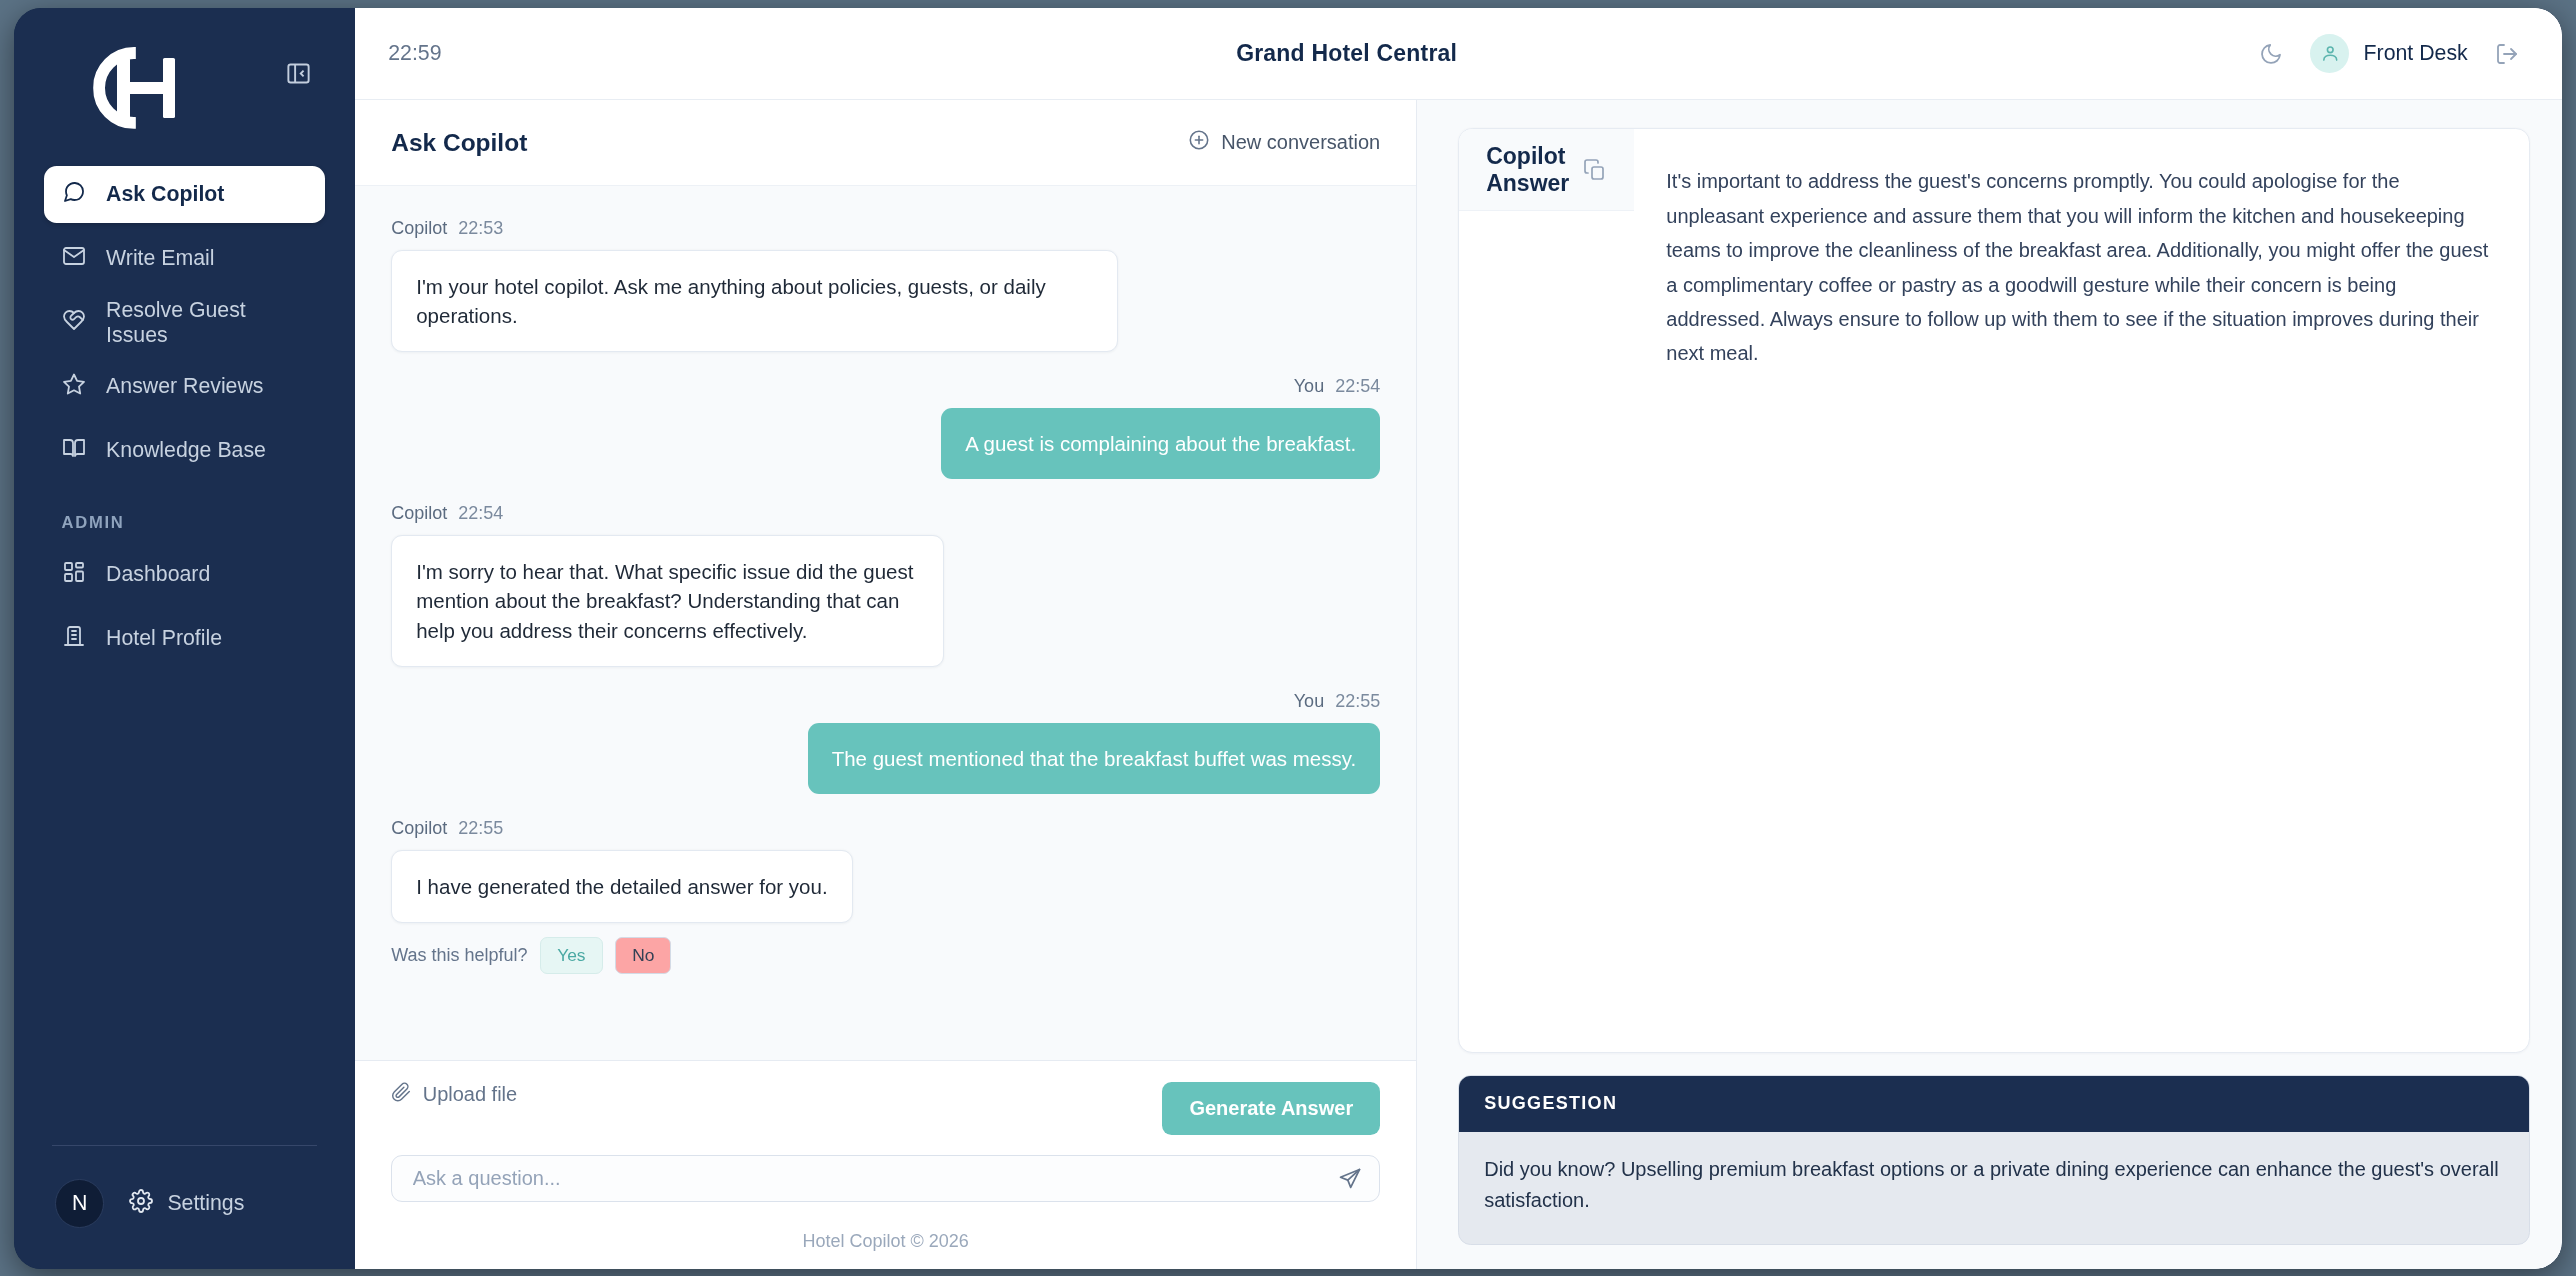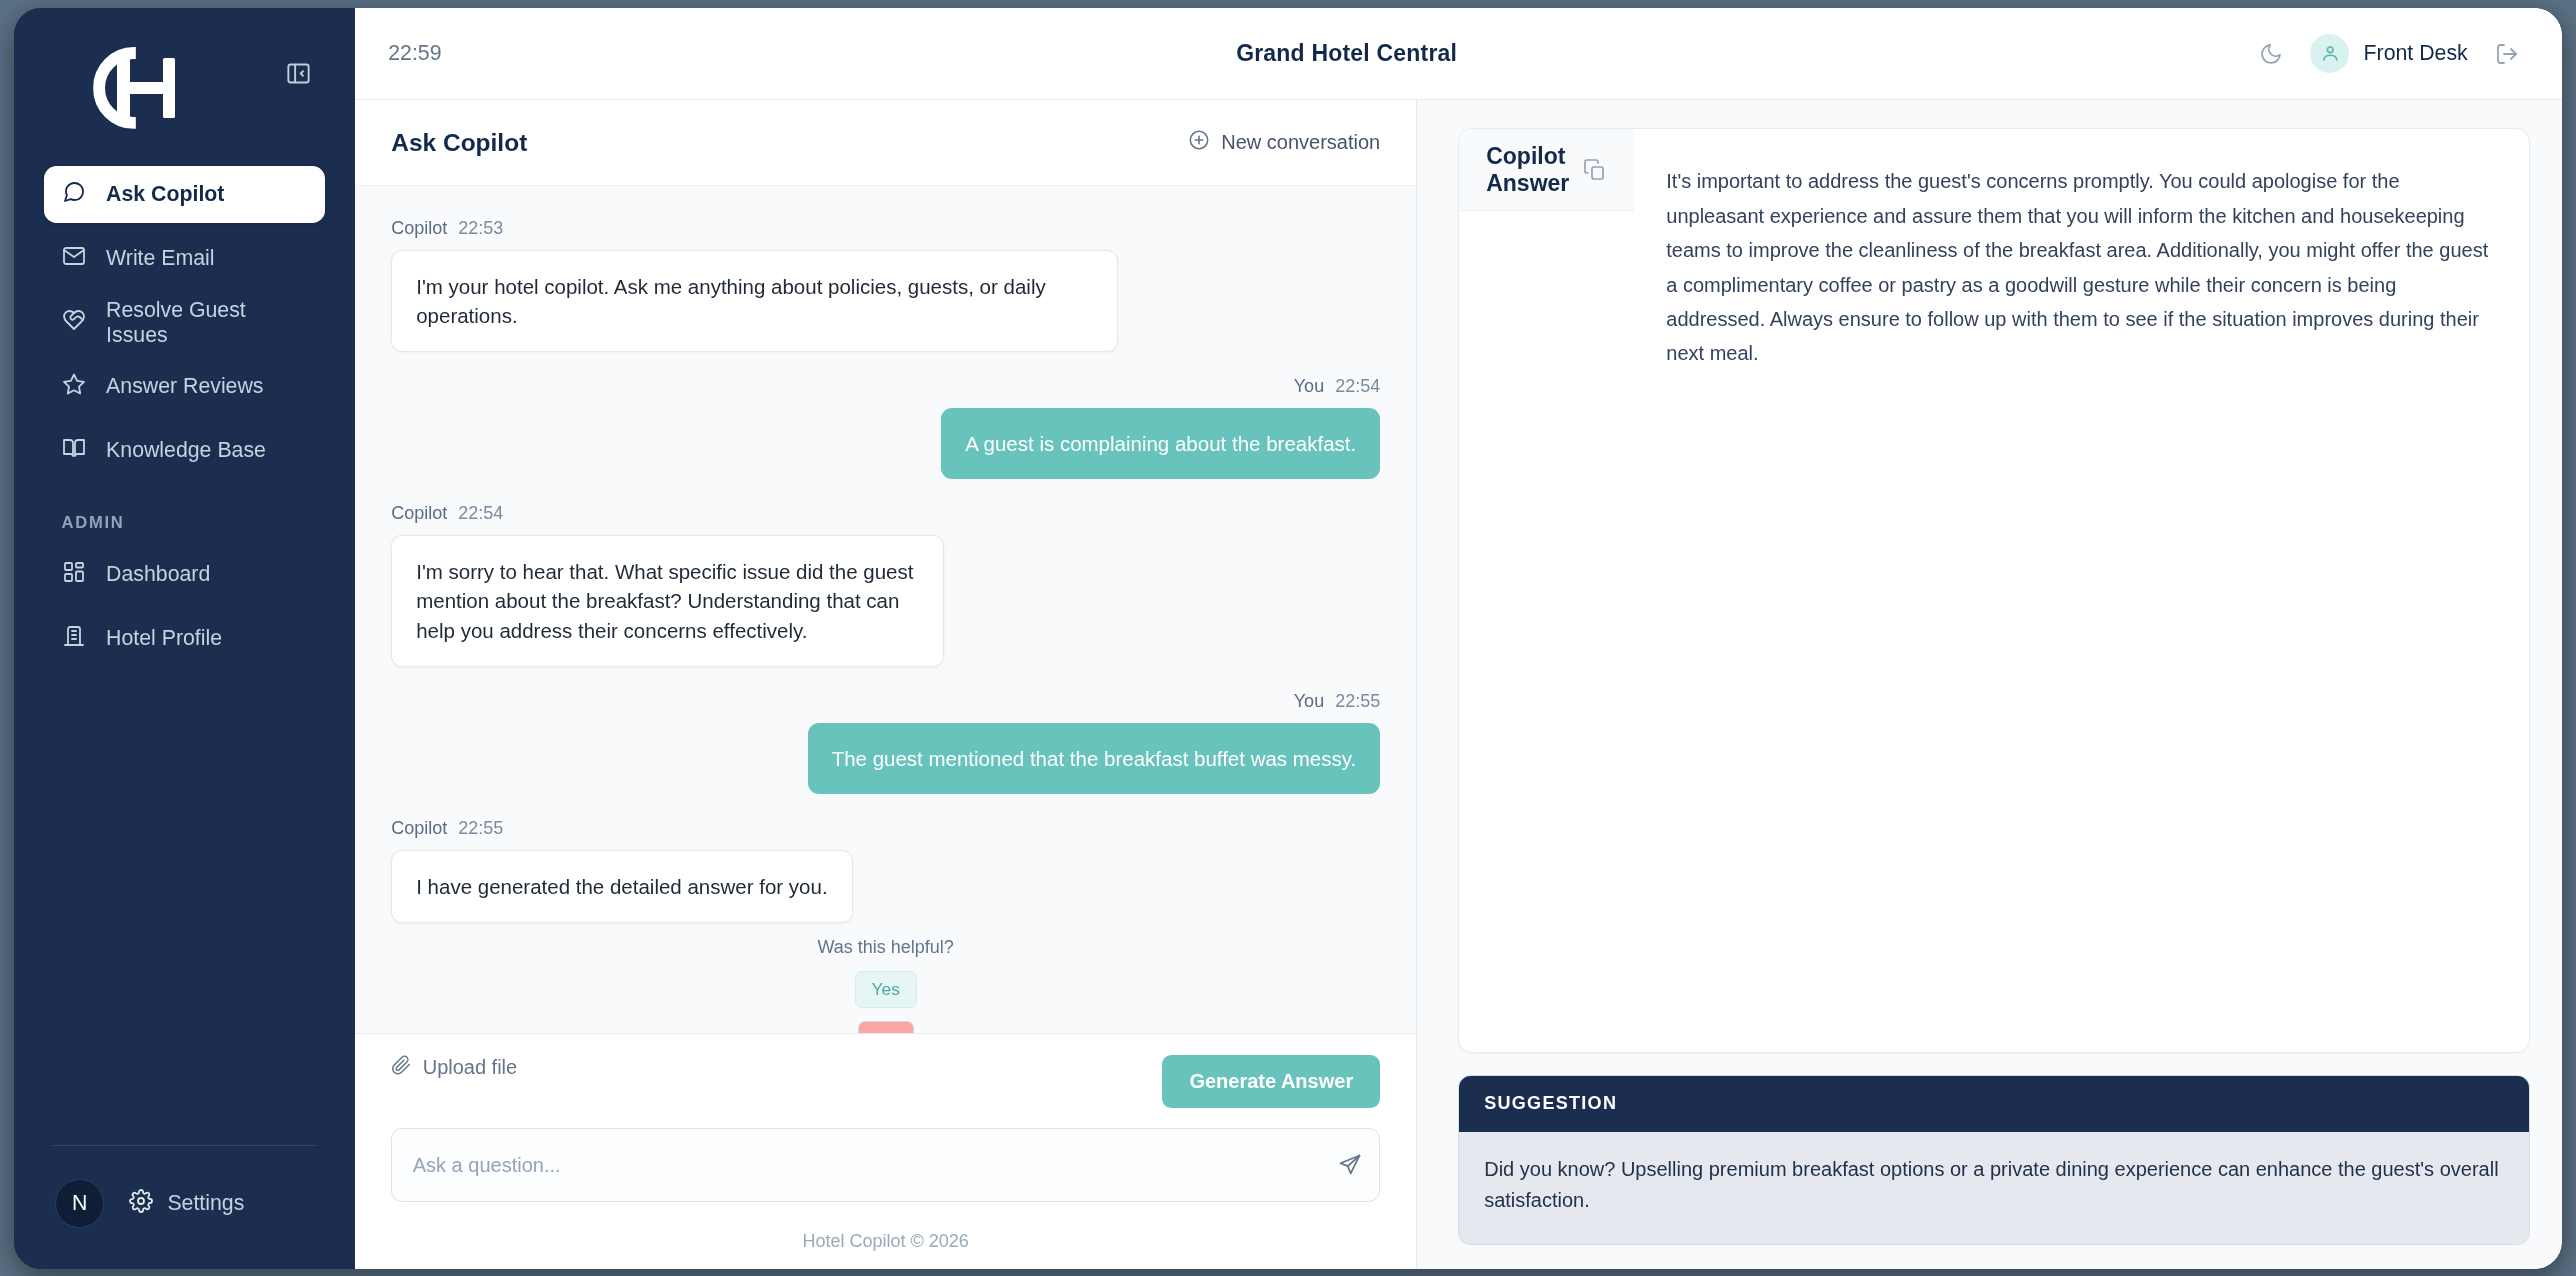--- a/index.html
+++ b/index.html
@@ -207,21 +207,20 @@
   .msg.user { text-align: right; }
   .msg.user .bubble {
     background: #67c3bc;
     color: #ffffff;
     border: none;
     text-align: left;
   }
   .feedback {
     display: flex; align-items: center; gap: 12.6px;
     margin-top: -9.5px;
-    flex-direction: column;
   }
   .fb-label { font-size: 18px; color: #64748b; }
   .fb-btn {
     font-size: 17.4px;
     padding: 7.1px 16px;
     border-radius: 7.1px;
     cursor: pointer;
     border: 0.8px solid transparent;
   }
   .fb-yes { background: #e6f6f4; color: #4aa9a3; border-color: #d5ecea; }
@@ -246,21 +245,21 @@
     font-size: 20px; font-weight: 600;
     padding: 15px 27px;
     border: none; border-radius: 9.5px;
     cursor: pointer;
   }
   .input-wrap {
     position: relative;
     border: 0.8px solid #dbe2ec;
     border-radius: 11px;
     background: #fcfdfe;
-    height: 74px;
+    height: 47px;
     display: flex; align-items: center;
     padding: 0 57px 0 20.5px;
   }
   .input-wrap input {
     border: none; outline: none; background: transparent;
     width: 100%; font-size: 20px; color: #1f2937;
     font-family: "Liberation Sans", sans-serif;
   }
   .input-wrap input::placeholder { color: #94a3b8; }
   .send-btn {

